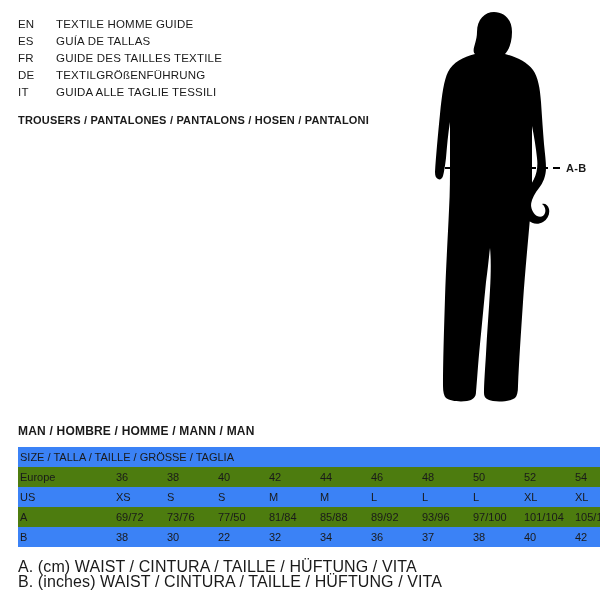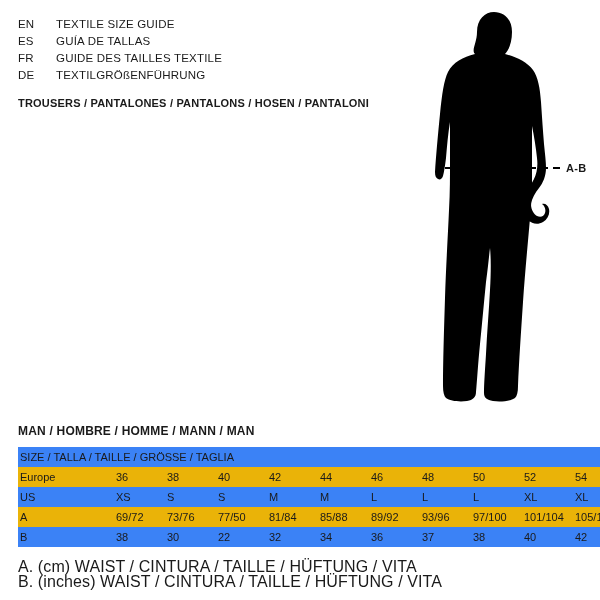--- a/index.html
+++ b/index.html
@@ -91,21 +91,21 @@
   }
   table.size-table td {
     padding: 3px 2px 3px 2px;
     line-height: 14px;
     white-space: nowrap;
   }
   table.size-table tr.shaded td {
     background: #3b82f6;
   }
   table.size-table tr.plain td {
-    background: #eab308;
+    background: #4d7c0f;
   }
   td.label-col {
     width: 92px;
     padding-left: 2px;
   }
   td.val {
     width: 47px;
     text-align: left;
   }
 
@@ -121,33 +121,37 @@
 </style>
 </head>
 <body>
 
 <div class="page">
 
   <table class="lang-table">
     <tbody>
       <tr>
         <td class="lang-code">EN</td>
-        <td class="lang-text">TEXTILE SIZE GUIDE</td>
+        <td class="lang-text">TEXTILE HOMME GUIDE</td>
       </tr>
       <tr>
         <td class="lang-code">ES</td>
         <td class="lang-text">GUÍA DE TALLAS</td>
       </tr>
       <tr>
         <td class="lang-code">FR</td>
         <td class="lang-text">GUIDE DES TAILLES TEXTILE</td>
       </tr>
       <tr>
         <td class="lang-code">DE</td>
         <td class="lang-text">TEXTILGRÖßENFÜHRUNG</td>
+      </tr>
+      <tr>
+        <td class="lang-code">IT</td>
+        <td class="lang-text">GUIDA ALLE TAGLIE TESSILI</td>
       </tr>
     </tbody>
   </table>
 
   <div class="section-title">TROUSERS / PANTALONES / PANTALONS / HOSEN / PANTALONI</div>
 
   <div class="figure-wrap">
     <svg width="185" height="400" viewBox="0 0 185 400">
       <path fill="#000000" d="
         M 72,22

